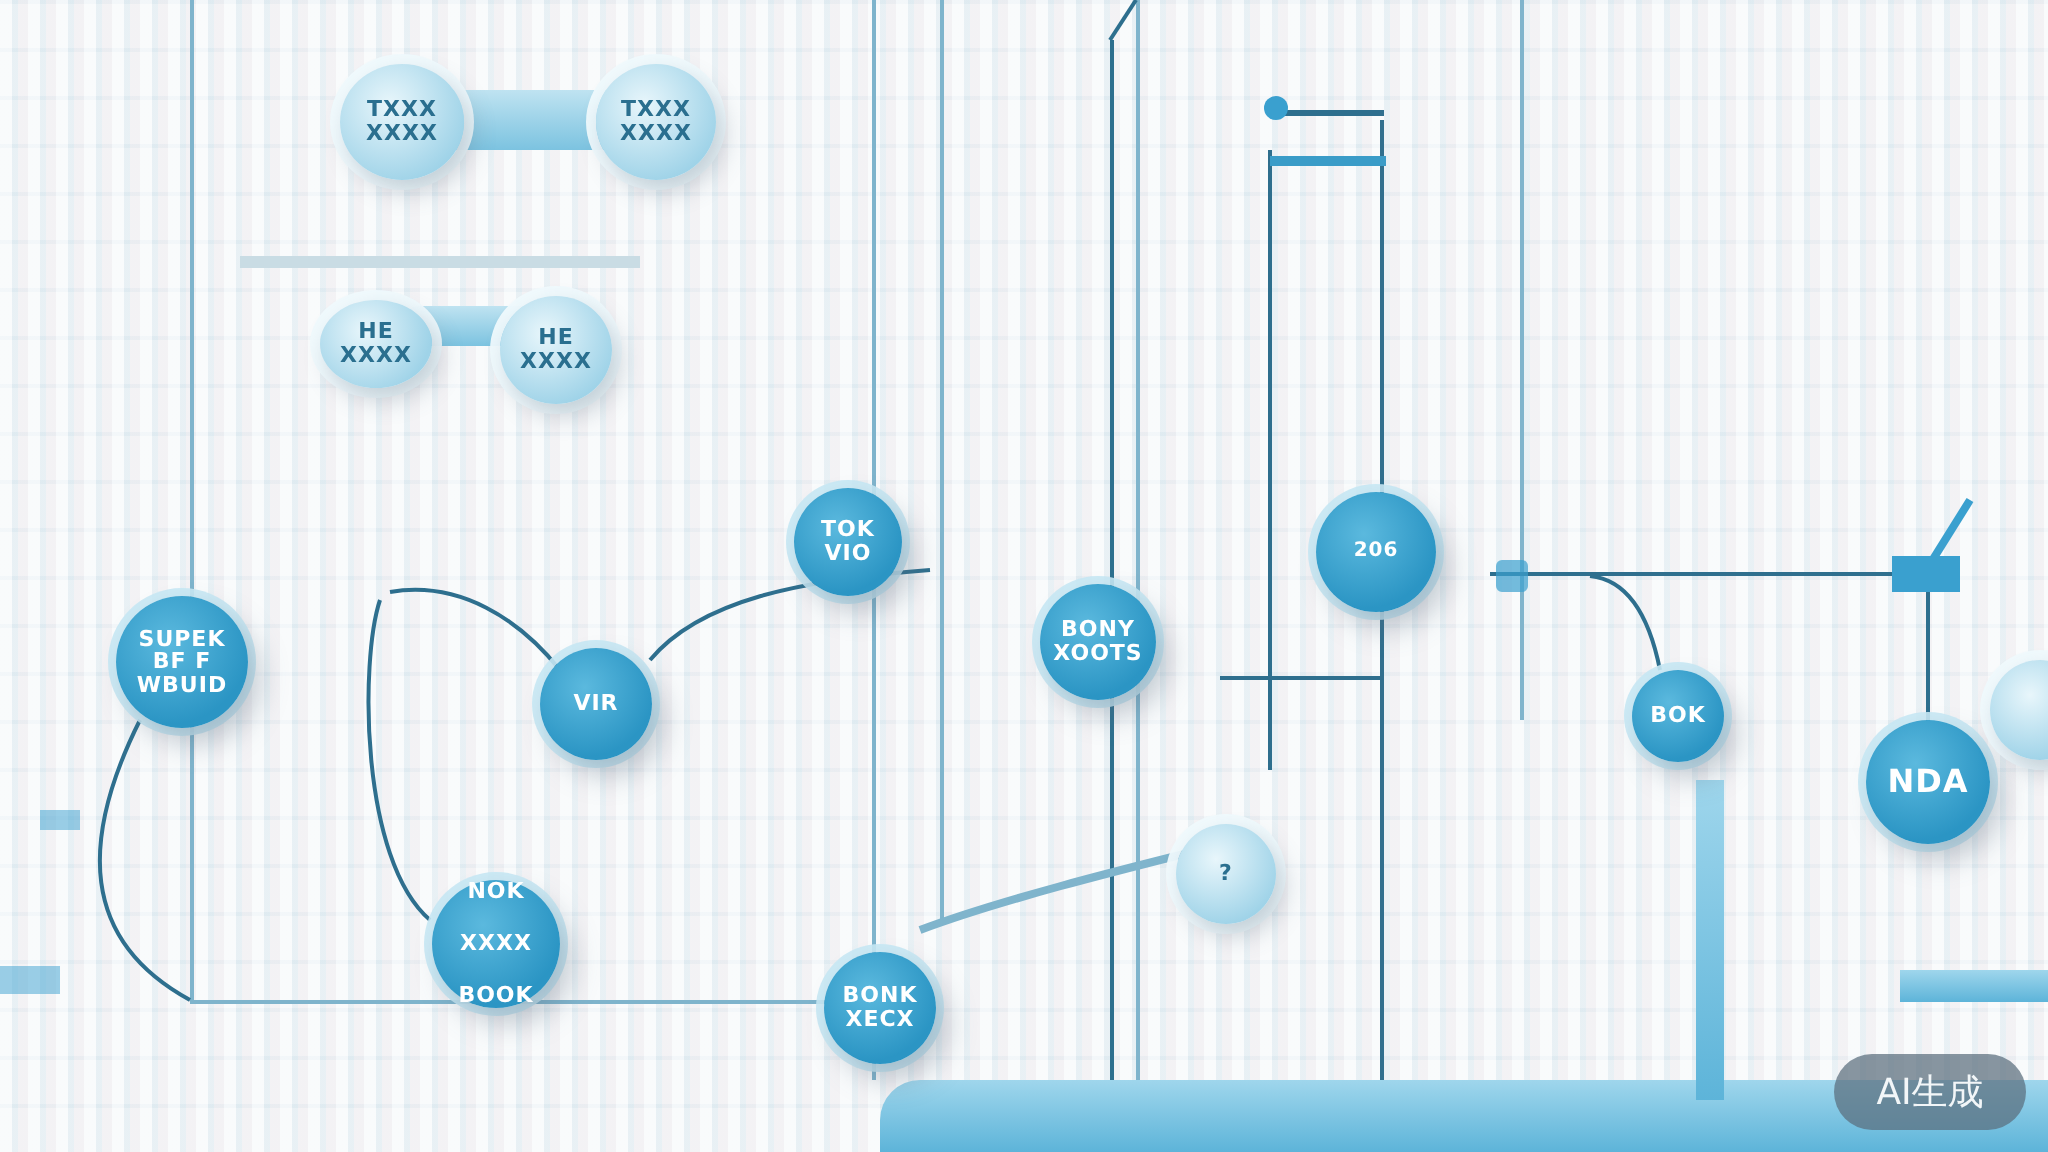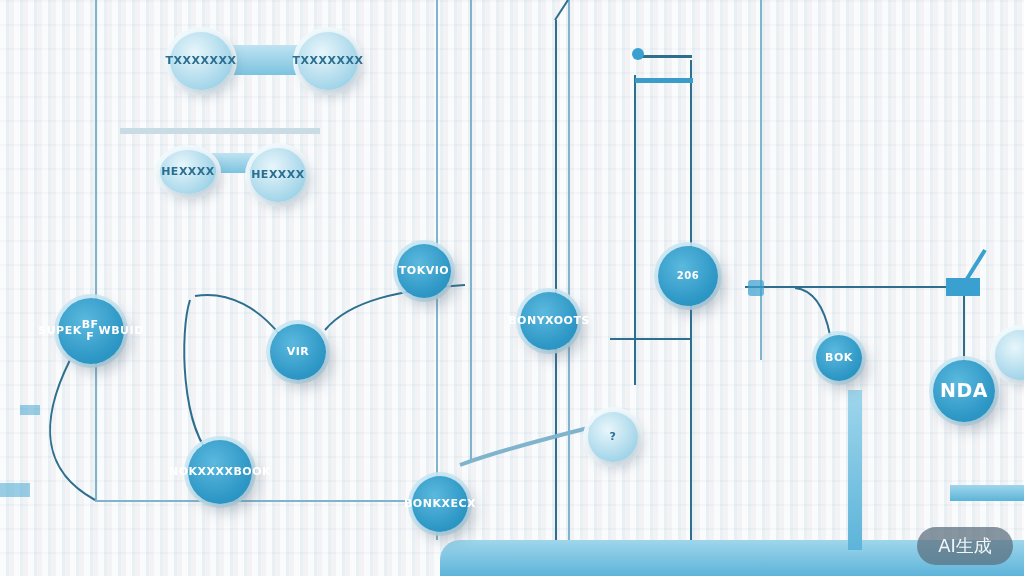--- a/index.html
+++ b/index.html
@@ -12,21 +12,21 @@
       position:absolute; inset:0;
       background:
         repeating-linear-gradient(90deg, rgba(255,255,255,0.55) 0 6px, rgba(215,230,238,0.35) 6px 9px, rgba(245,235,238,0.35) 9px 14px),
         repeating-linear-gradient(0deg, rgba(255,255,255,0.25) 0 22px, rgba(210,228,236,0.35) 22px 24px);
     }
     .vline { position:absolute; width:2px; background:#7fb4cc; }
     .hline { position:absolute; height:2px; background:#7fb4cc; }
     .dark { background:#2e6f8e; }
     .node {
       position:absolute; border-radius:50%;
-      display:flex; flex-direction:row; align-items:center; justify-content:center;
+      display:flex; flex-direction:column; align-items:center; justify-content:center;
       color:#ffffff; font-weight:bold; text-align:center; line-height:1.05;
       box-shadow: 6px 8px 14px rgba(90,110,130,0.35), 0 0 0 4px rgba(200,232,244,0.9);
     }
     .node.solid { background:radial-gradient(circle at 40% 35%, #5bb9de, #2b95c4 70%); }
     .node.pale {
       background:radial-gradient(circle at 40% 35%, #e8f6fb, #9fd3e8 75%);
       color:#2a6f8f;
       box-shadow: 4px 6px 12px rgba(90,110,130,0.3), 0 0 0 5px rgba(240,250,253,0.95);
     }
     .node span { display:block; font-size:11px; letter-spacing:0.5px; }
@@ -119,32 +119,32 @@
 <div class="node solid" style="left:520px;top:292px;width:58px;height:58px;">
   <span>BONY</span>
   <span>XOOTS</span>
 </div>
 <div class="node solid" style="left:658px;top:246px;width:60px;height:60px;">
   <span style="font-size:10px;">206</span>
 </div>
 <div class="node solid" style="left:816px;top:335px;width:46px;height:46px;">
   <span>BOK</span>
 </div>
-<div class="node solid" style="left:188px;top:440px;width:64px;height:64px;">
+<div class="node solid" style="left:216px;top:440px;width:64px;height:64px;justify-content:space-between;">
   <span>NOK</span>
   <span>XXXX</span>
   <span>BOOK</span>
 </div>
 <div class="node solid" style="left:412px;top:476px;width:56px;height:56px;">
   <span>BONK</span>
   <span>XECX</span>
 </div>
 <div class="node pale" style="left:588px;top:412px;width:50px;height:50px;">
   <span>?</span>
 </div>
 <div class="node solid" style="left:933px;top:360px;width:62px;height:62px;">
-  <span style="font-size:19px;">NDA</span>
+  <span style="font-size:16px;">NDA</span>
 </div>
 <div class="node pale" style="left:995px;top:330px;width:50px;height:50px;"></div>
 
 <div class="badge">
   <span>AI生成</span>
 </div>
 
 </body></html>

